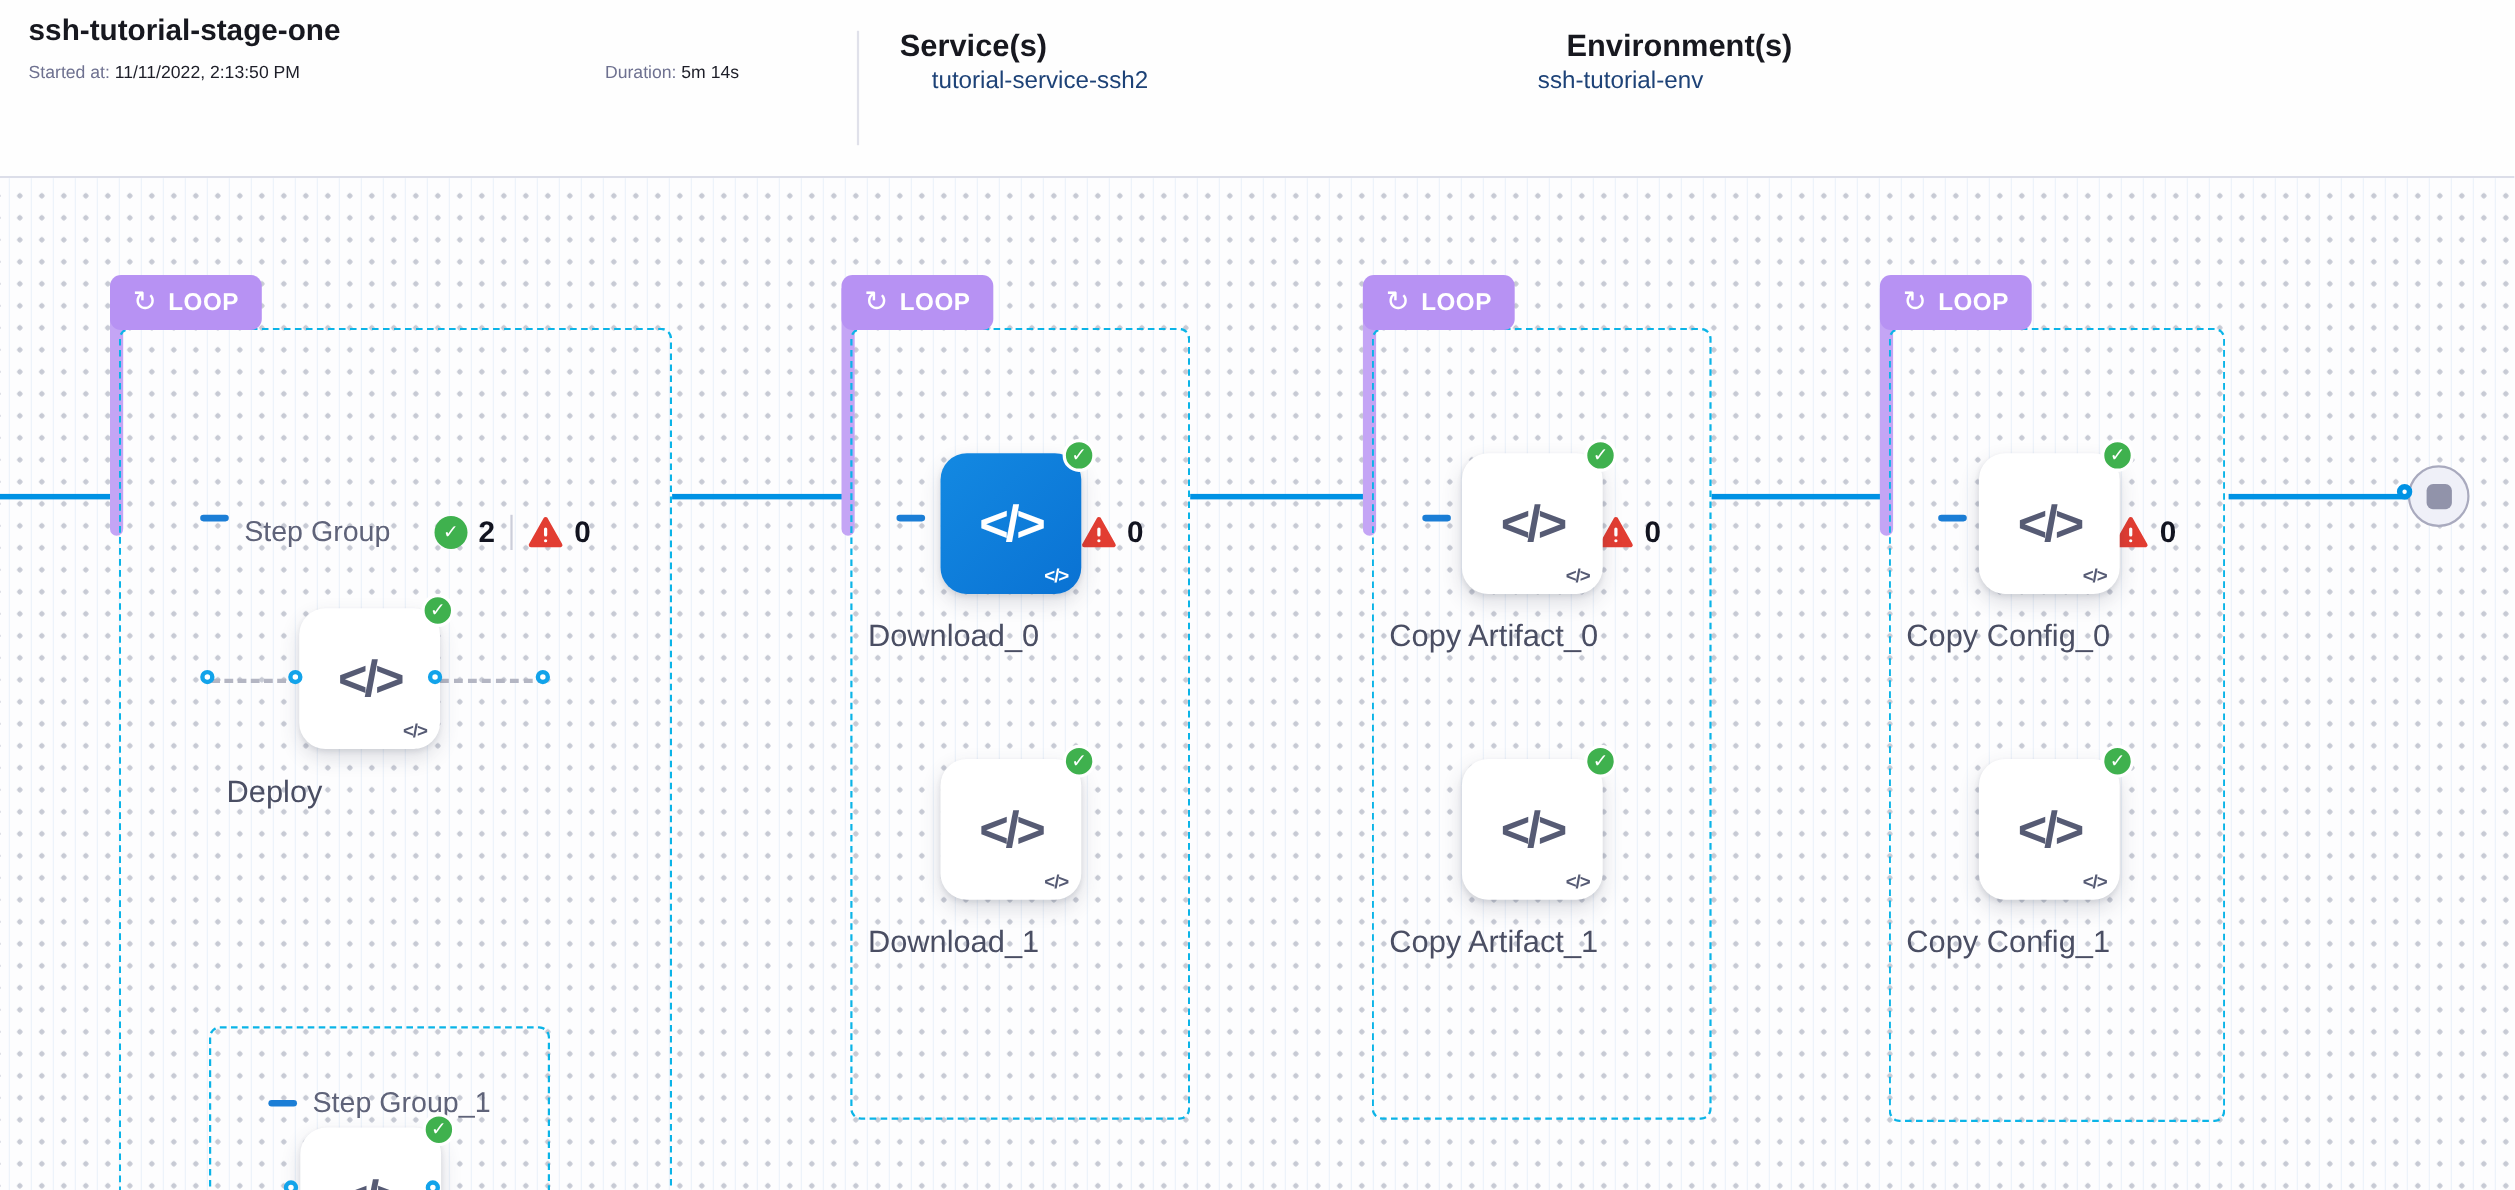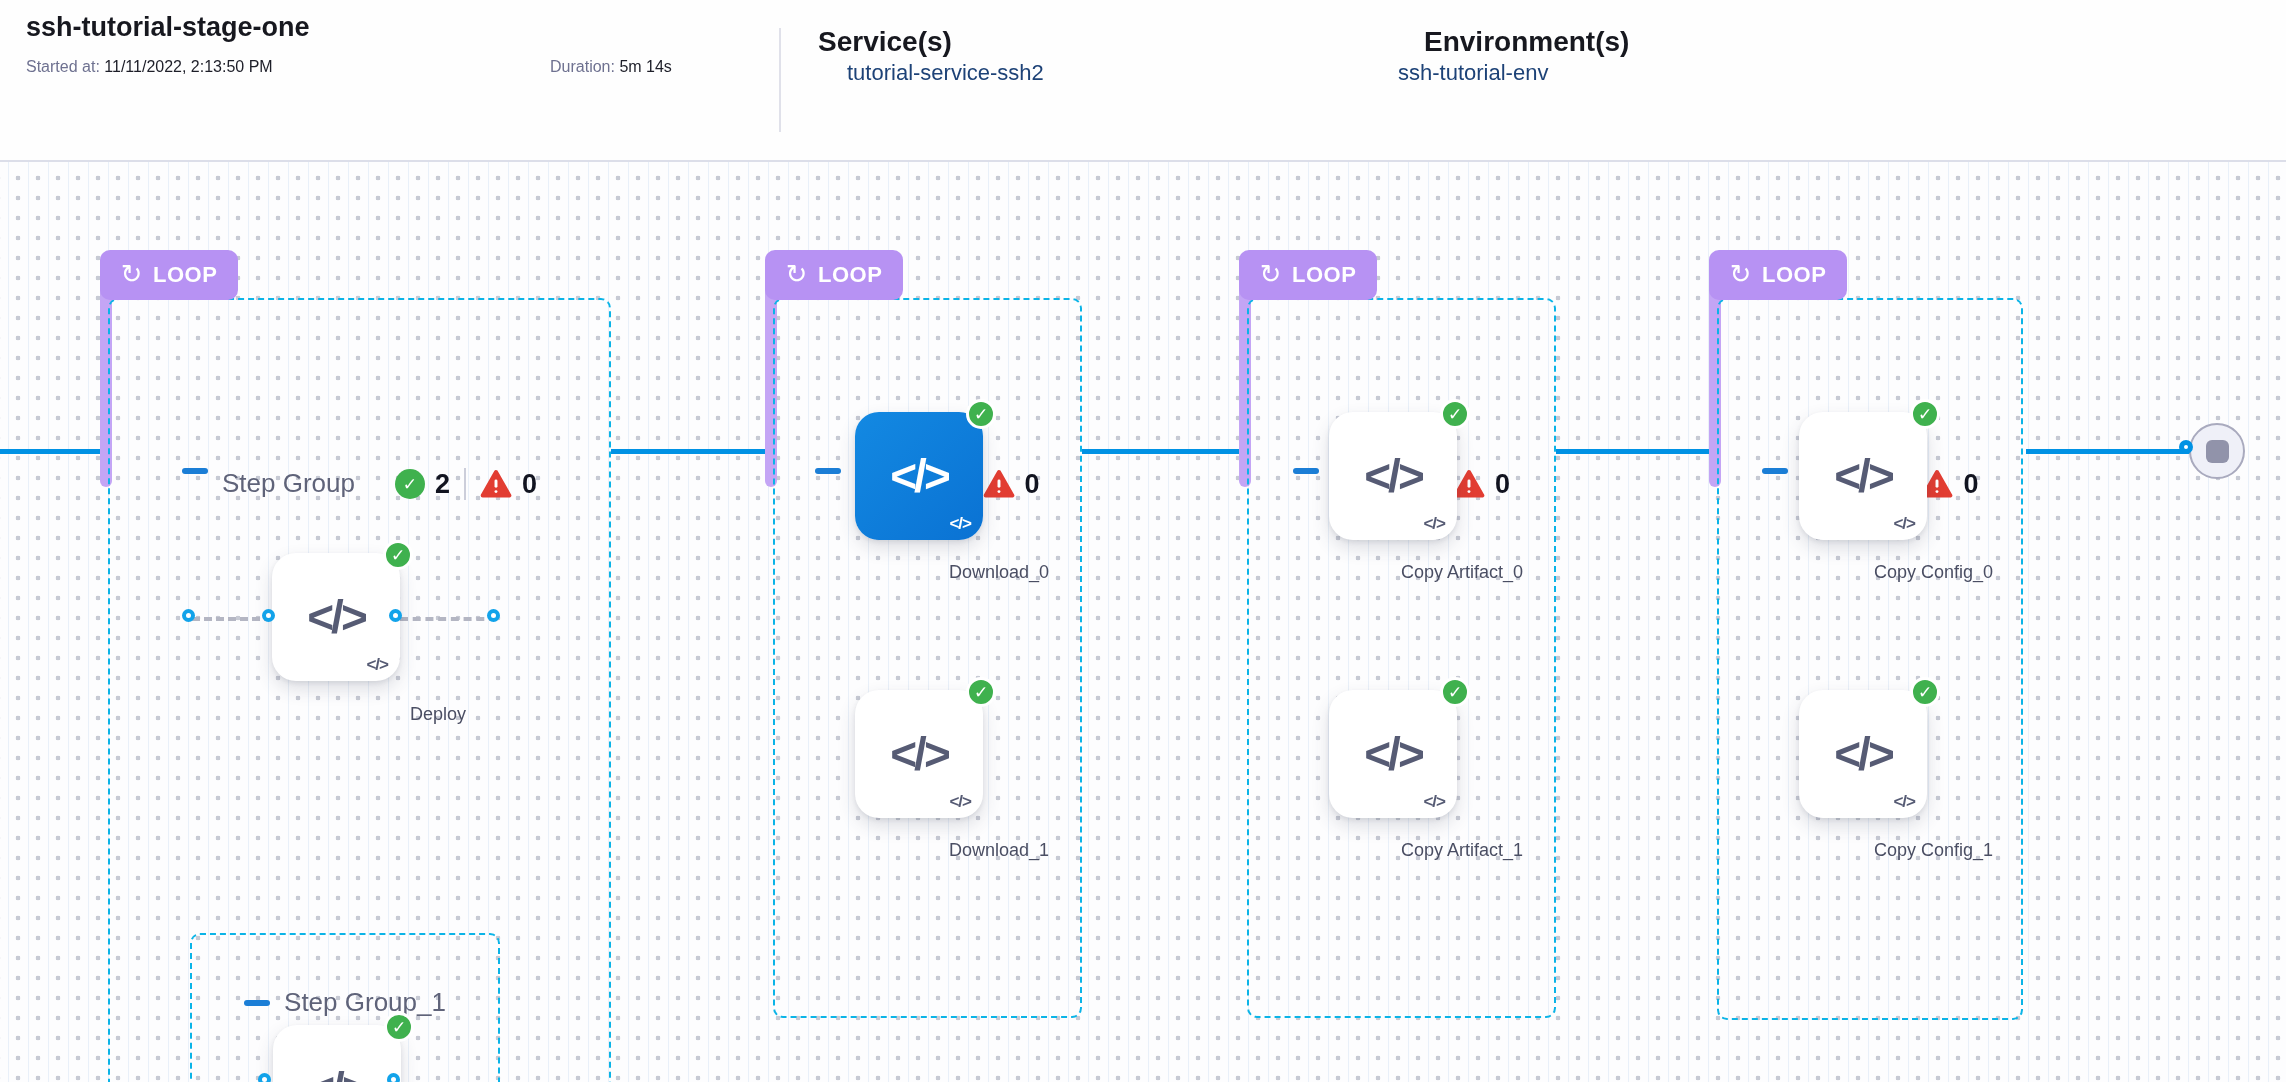--- a/index.html
+++ b/index.html
@@ -53,21 +53,21 @@
     box-shadow:0 8px 18px rgba(55,65,90,0.16), 0 2px 4px rgba(55,65,90,0.10);
     display:flex; align-items:center; justify-content:center; z-index:3; cursor:pointer;
   }
   .step-tile.blue { background:linear-gradient(135deg,#1389e2,#0a72d3); }
   .glyph { font-size:46px; font-weight:bold; color:#565b74; letter-spacing:-3px; }
   .step-tile.blue .glyph { color:#fff; }
   .subglyph { position:absolute; right:12px; bottom:6px; font-size:17px; font-weight:bold; color:#565b74; letter-spacing:-1px; }
   .step-tile.blue .subglyph { color:#fff; }
   .tile-chk { position:absolute; top:-13px; right:-13px; z-index:4; }
 
-  .step-label { position:absolute; width:260px; text-align:right; font-size:18px; color:#4a4e63; z-index:3; }
+  .step-label { position:absolute; width:260px; text-align:left; font-size:28px; color:#4a4e63; z-index:3; }
 
   .dash-link { position:absolute; height:0; border-top:4px dashed #b4b6c3; z-index:2; }
   .node-dot { position:absolute; width:13px; height:13px; background:#fff; border:4px solid #12a3ea; border-radius:50%; z-index:4; }
 
   .end-stop { position:absolute; left:2189px; top:261px; width:56px; height:56px; border-radius:50%; background:#eff0f8; border:2px solid #a9aabe; display:flex; align-items:center; justify-content:center; z-index:3; }
   .end-stop-square { width:23px; height:23px; border-radius:6px; background:#9193aa; }
   .end-ring { position:absolute; left:2179px; top:278px; width:14px; height:14px; background:#fff; border:5px solid #0092e4; border-radius:50%; z-index:4; }
 </style>
 </head>
 <body>

